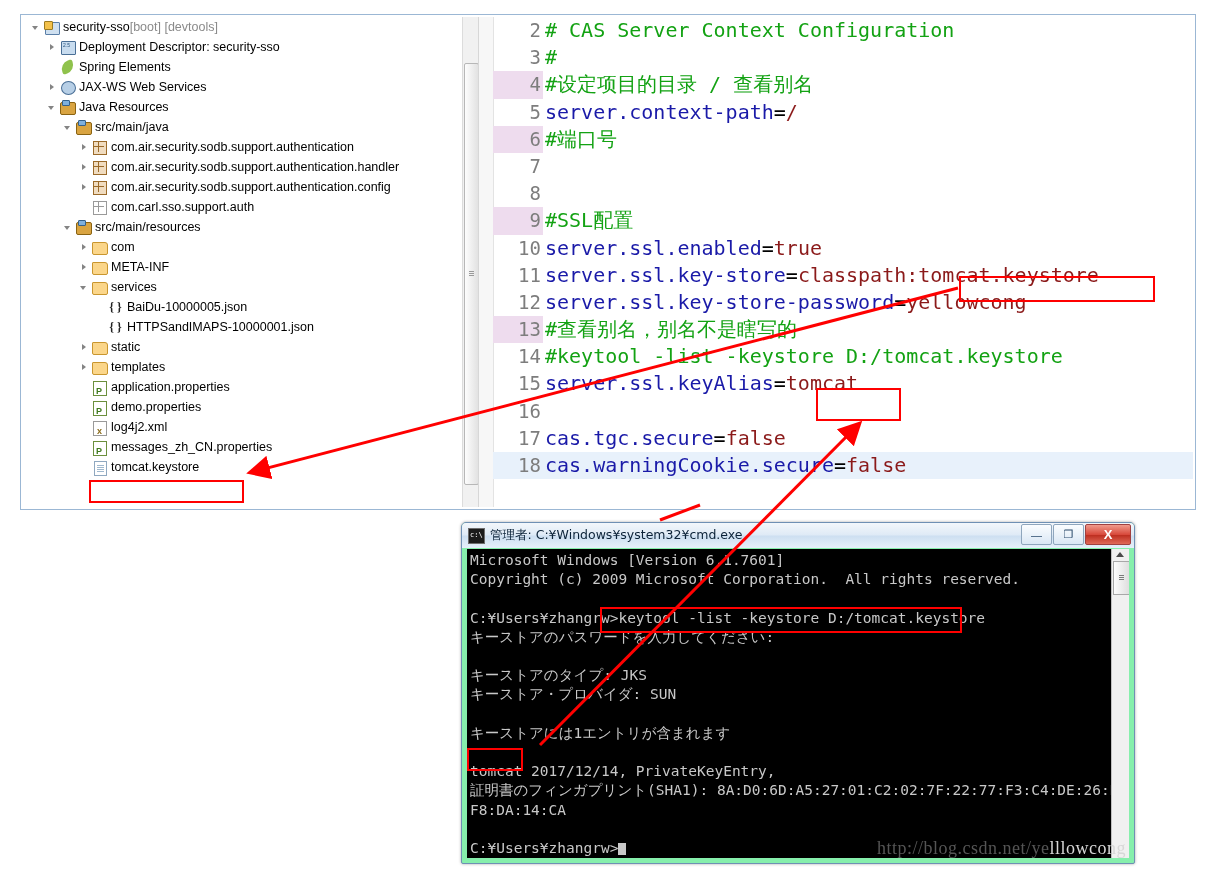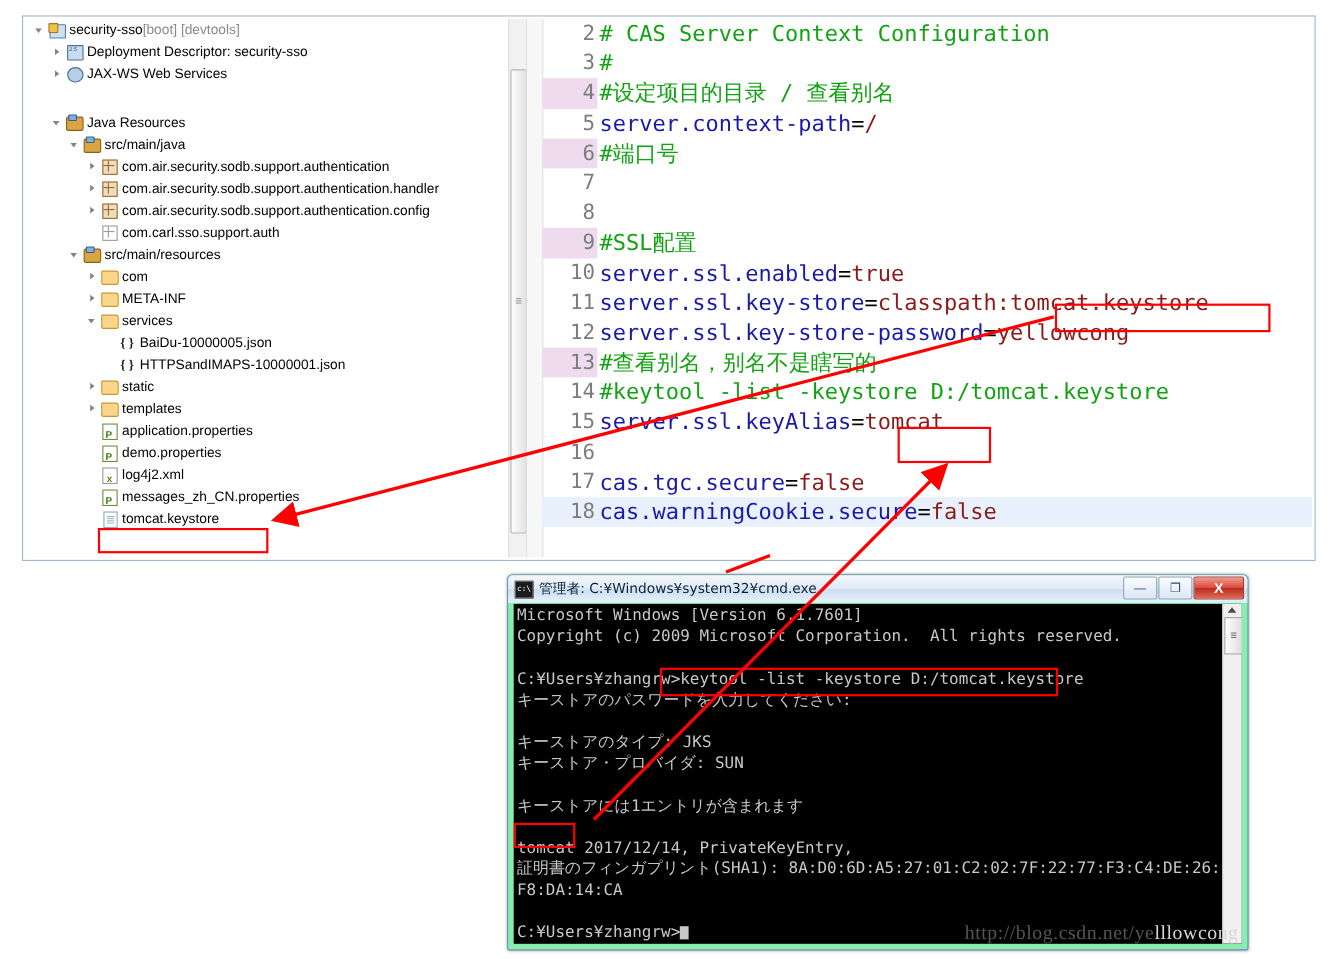--- a/index.html
+++ b/index.html
@@ -152,27 +152,34 @@
             <span class="tlabel dim">[boot] [devtools]</span>
           </div>
           <div class="trow" style="padding-left: 24px;">
             <span class="arrow closed"></span>
             <span class="ico">
               <span class="ic-dd" style="display: block;"></span>
             </span>
             <span class="tlabel">Deployment Descriptor: security-sso</span>
           </div>
           <div class="trow" style="padding-left: 24px;">
+            <span class="arrow"></span>
+            <span class="ico">
+              <span class="ic-leaf" style="display: block;"></span>
+            </span>
+            <span class="tlabel">Spring Elements</span>
+          </div>
+          <div class="trow" style="padding-left: 24px;">
             <span class="arrow closed"></span>
             <span class="ico">
               <span class="ic-ws" style="display: block;"></span>
             </span>
             <span class="tlabel">JAX-WS Web Services</span>
           </div>
-          <div class="trow" style="padding-left: 24px; margin-top: 24px;">
+          <div class="trow" style="padding-left: 24px;">
             <span class="arrow open"></span>
             <span class="ico">
               <span class="ic-jres" style="display: block;"></span>
             </span>
             <span class="tlabel">Java Resources</span>
           </div>
           <div class="trow" style="padding-left: 40px;">
             <span class="arrow open"></span>
             <span class="ico">
               <span class="ic-jres" style="display: block;"></span>

